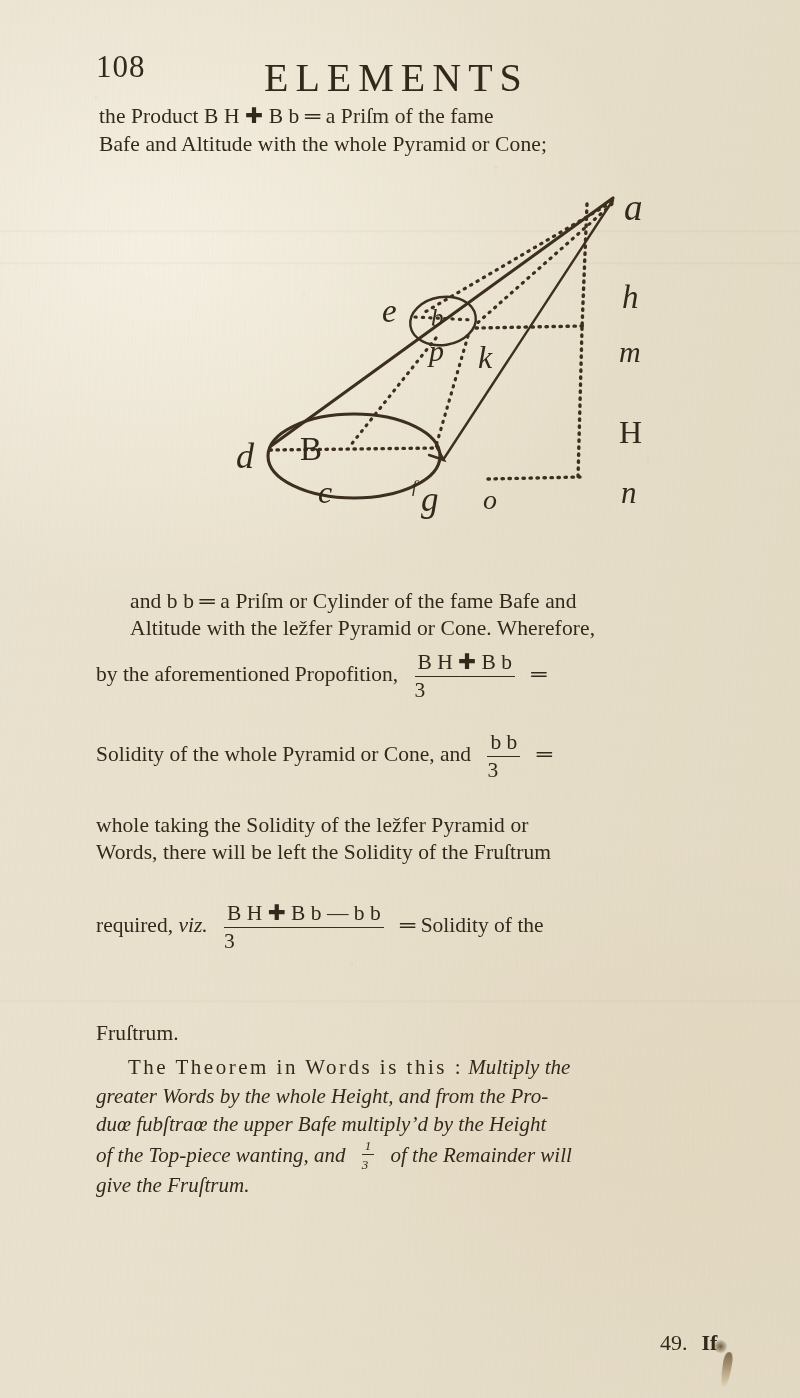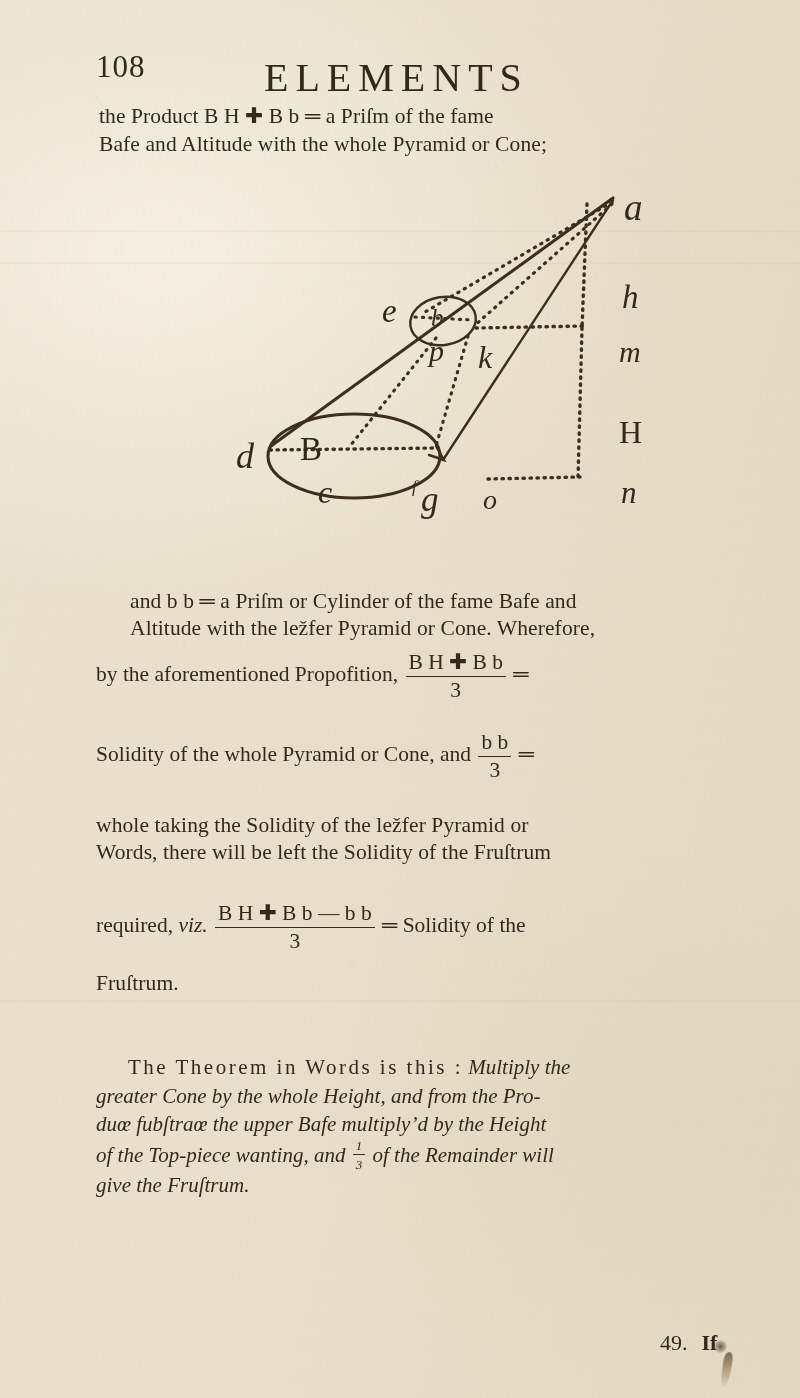--- a/index.html
+++ b/index.html
@@ -79,23 +79,23 @@
 
   .para-top { left: 99px; top: 103px; }
   .para-top .l2 { position: relative; top: 1px; }
 
   .para-mid { left: 106px; top: 588px; margin-left: 24px; }
 
   
   .frac {
     display: inline-block;
     vertical-align: -16px;
-    text-align: center;
+    text-align: left;
     line-height: 1;
-    margin: 0 2px;
+    margin: 0 11px;
   }
   .frac .num {
     display: block;
     font-size: 21.5px;
     padding: 0 3px 2px 3px;
     border-bottom: 1.7px solid #3a2d1e;
   }
   .frac .den {
     display: block;
     font-size: 21.5px;
@@ -274,30 +274,30 @@
   <div class="line-abs" style="left:96px; top:903px;">
     <span>required, </span><span class="it">viz.</span>
     <span class="frac">
       <span class="num">B H ✚ B b — b b</span>
       <span class="den">3</span>
     </span>
     <span class="eqq">═</span>
     <span>Solidity of the</span>
   </div>
 
-  <div class="tx" style="left:96px; top:970px;">
+  <div class="tx" style="left:96px; top:1020px;">
     <div>Fruſtrum.</div>
   </div>
 
   <div class="para-thm">
     <div class="indent">
       <span class="sp">The Theorem in Words is this :</span>
       <span class="it">Multiply the</span>
     </div>
-    <div class="it">greater Cone by the whole Height, and from the Pro-</div>
+    <div class="it">greater Words by the whole Height, and from the Pro-</div>
     <div class="it">duœ fubſtraœ the upper Bafe multiply’d by the Height</div>
     <div class="it">
       <span>of the Top-piece wanting, and </span><span class="frac" style="vertical-align:-7px;"><span class="num" style="font-size:13px;">1</span><span class="den" style="font-size:13px;">3</span></span><span> of the Remainder will</span>
     </div>
     <div class="it">give the Fruſtrum.</div>
   </div>
 
   <div class="foot">
     <span class="sig">49.</span><span class="catch">If</span>
   </div>

